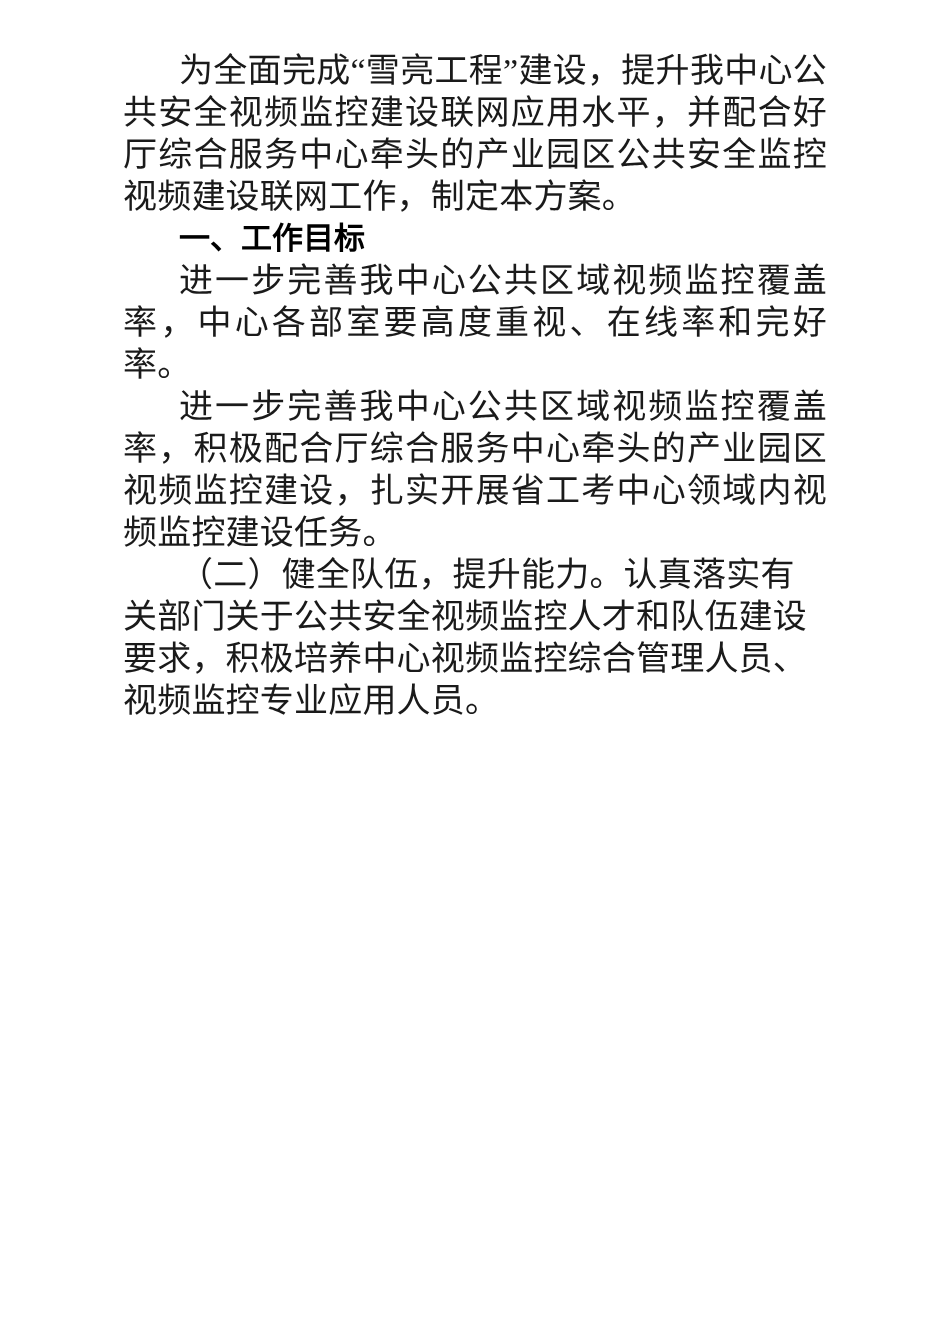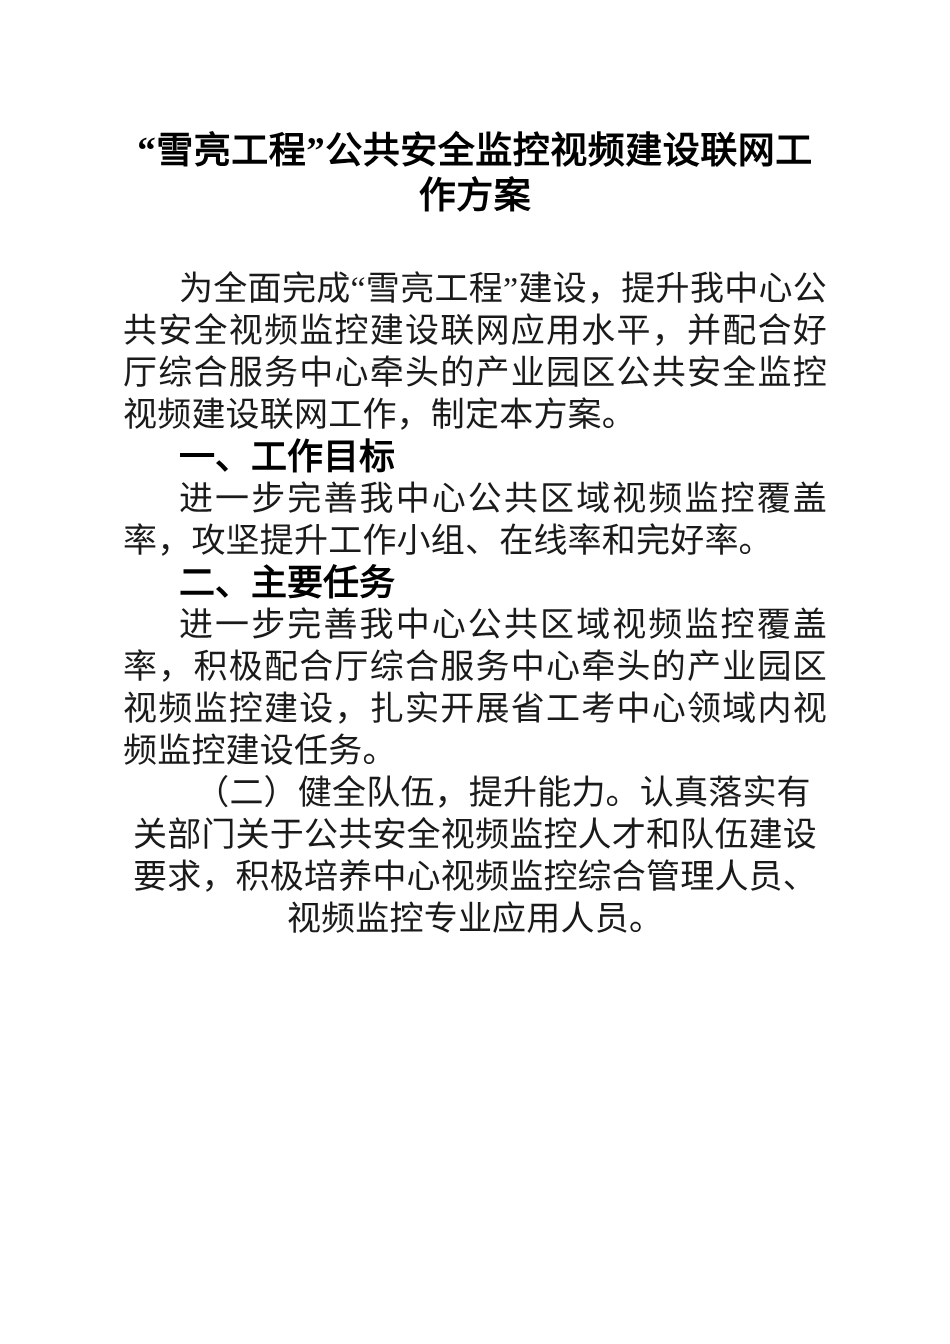--- a/index.html
+++ b/index.html
@@ -33,56 +33,54 @@
     text-align: center;
     letter-spacing: 0.5px;
     white-space: normal;
   }
   .spacer-after-title {
     height: 50px;
   }
   .section-heading {
     font-family: "Liberation Sans", "DejaVu Sans", sans-serif;
     font-weight: bold;
-    font-size: 36px;
+    font-size: 31px;
     line-height: 42px;
     color: #000000;
     text-indent: 56px;
     letter-spacing: 0px;
     margin: 0;
   }
   .body-para {
     font-family: "Liberation Serif", "DejaVu Serif", serif;
     font-size: 34px;
     line-height: 42px;
     color: #1a1a1a;
     text-indent: 56px;
     margin: 0;
     text-align: justify;
     text-justify: inter-ideograph;
     letter-spacing: 0.2px;
   }
   .body-para:last-child {
-    text-align: center;
+    text-align: left;
   }
 </style>
 </head>
 <body>
 
 <div class="page">
   <div class="doc-body">
 
-    <h1 class="doc-title">“雪亮工程”公共安全监控视频建设联网工作方案</h1>
 
     <div class="spacer-after-title"></div>
 
     <p class="body-para">为全面完成“雪亮工程”建设，提升我中心公共安全视频监控建设联网应用水平，并配合好厅综合服务中心牵头的产业园区公共安全监控视频建设联网工作，制定本方案。</p>
 
     <h2 class="section-heading">一、工作目标</h2>
-    <p class="body-para">进一步完善我中心公共区域视频监控覆盖率，攻坚提升工作小组、在线率和完好率。</p>
+    <p class="body-para">进一步完善我中心公共区域视频监控覆盖率，中心各部室要高度重视、在线率和完好率。</p>
 
-    <h2 class="section-heading">二、主要任务</h2>
     <p class="body-para">进一步完善我中心公共区域视频监控覆盖率，积极配合厅综合服务中心牵头的产业园区视频监控建设，扎实开展省工考中心领域内视频监控建设任务。</p>
 
     <p class="body-para">（二）健全队伍，提升能力。认真落实有关部门关于公共安全视频监控人才和队伍建设要求，积极培养中心视频监控综合管理人员、视频监控专业应用人员。</p>
 
   </div>
 </div>
 
 </body></html>

